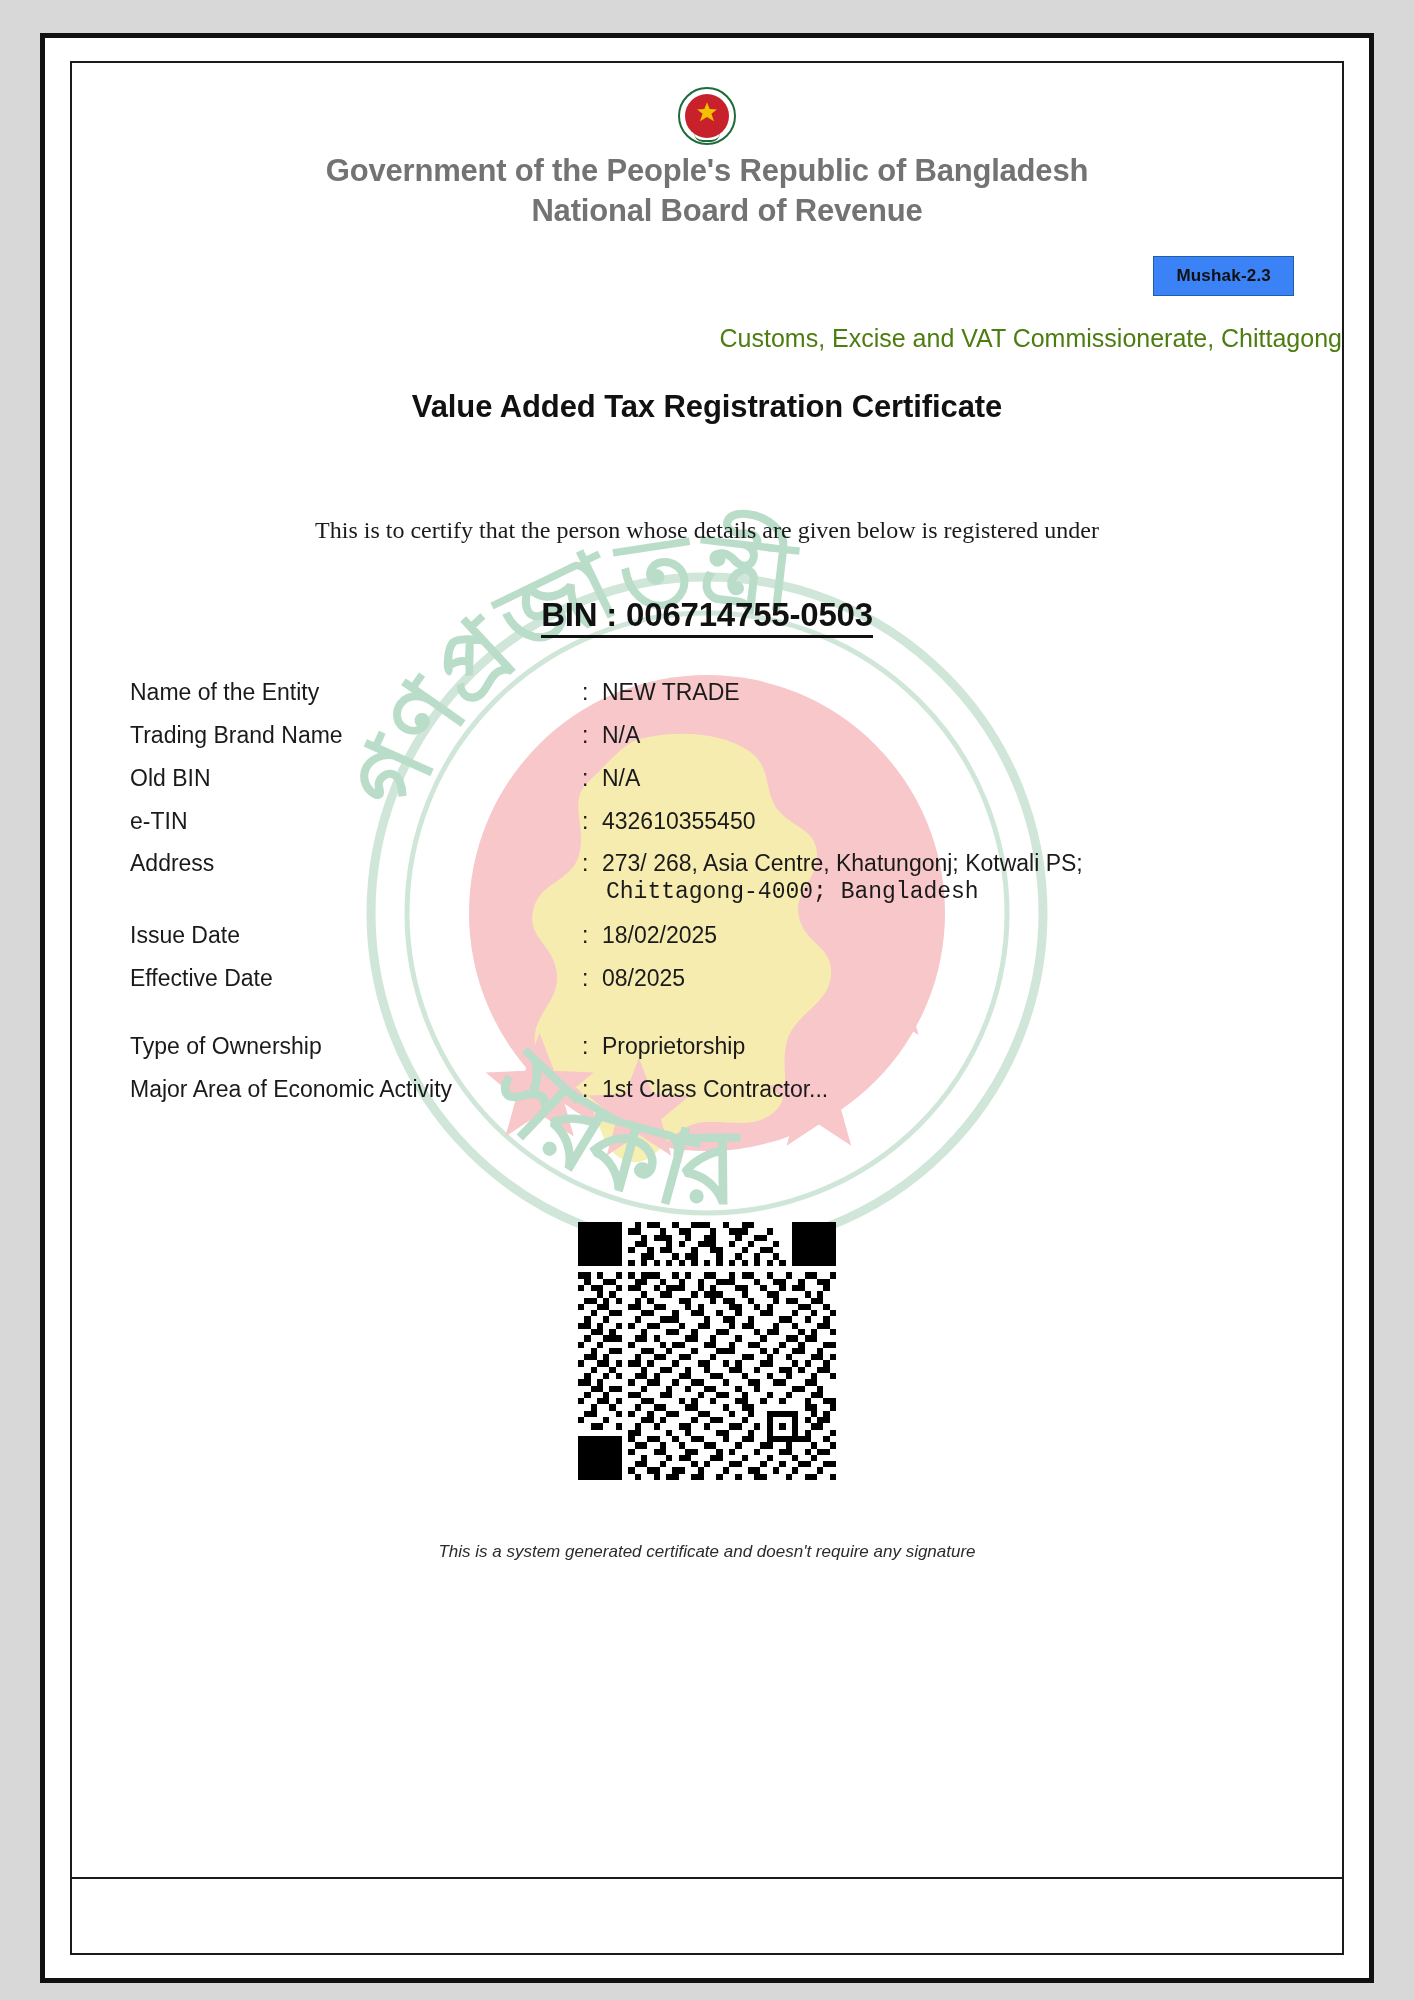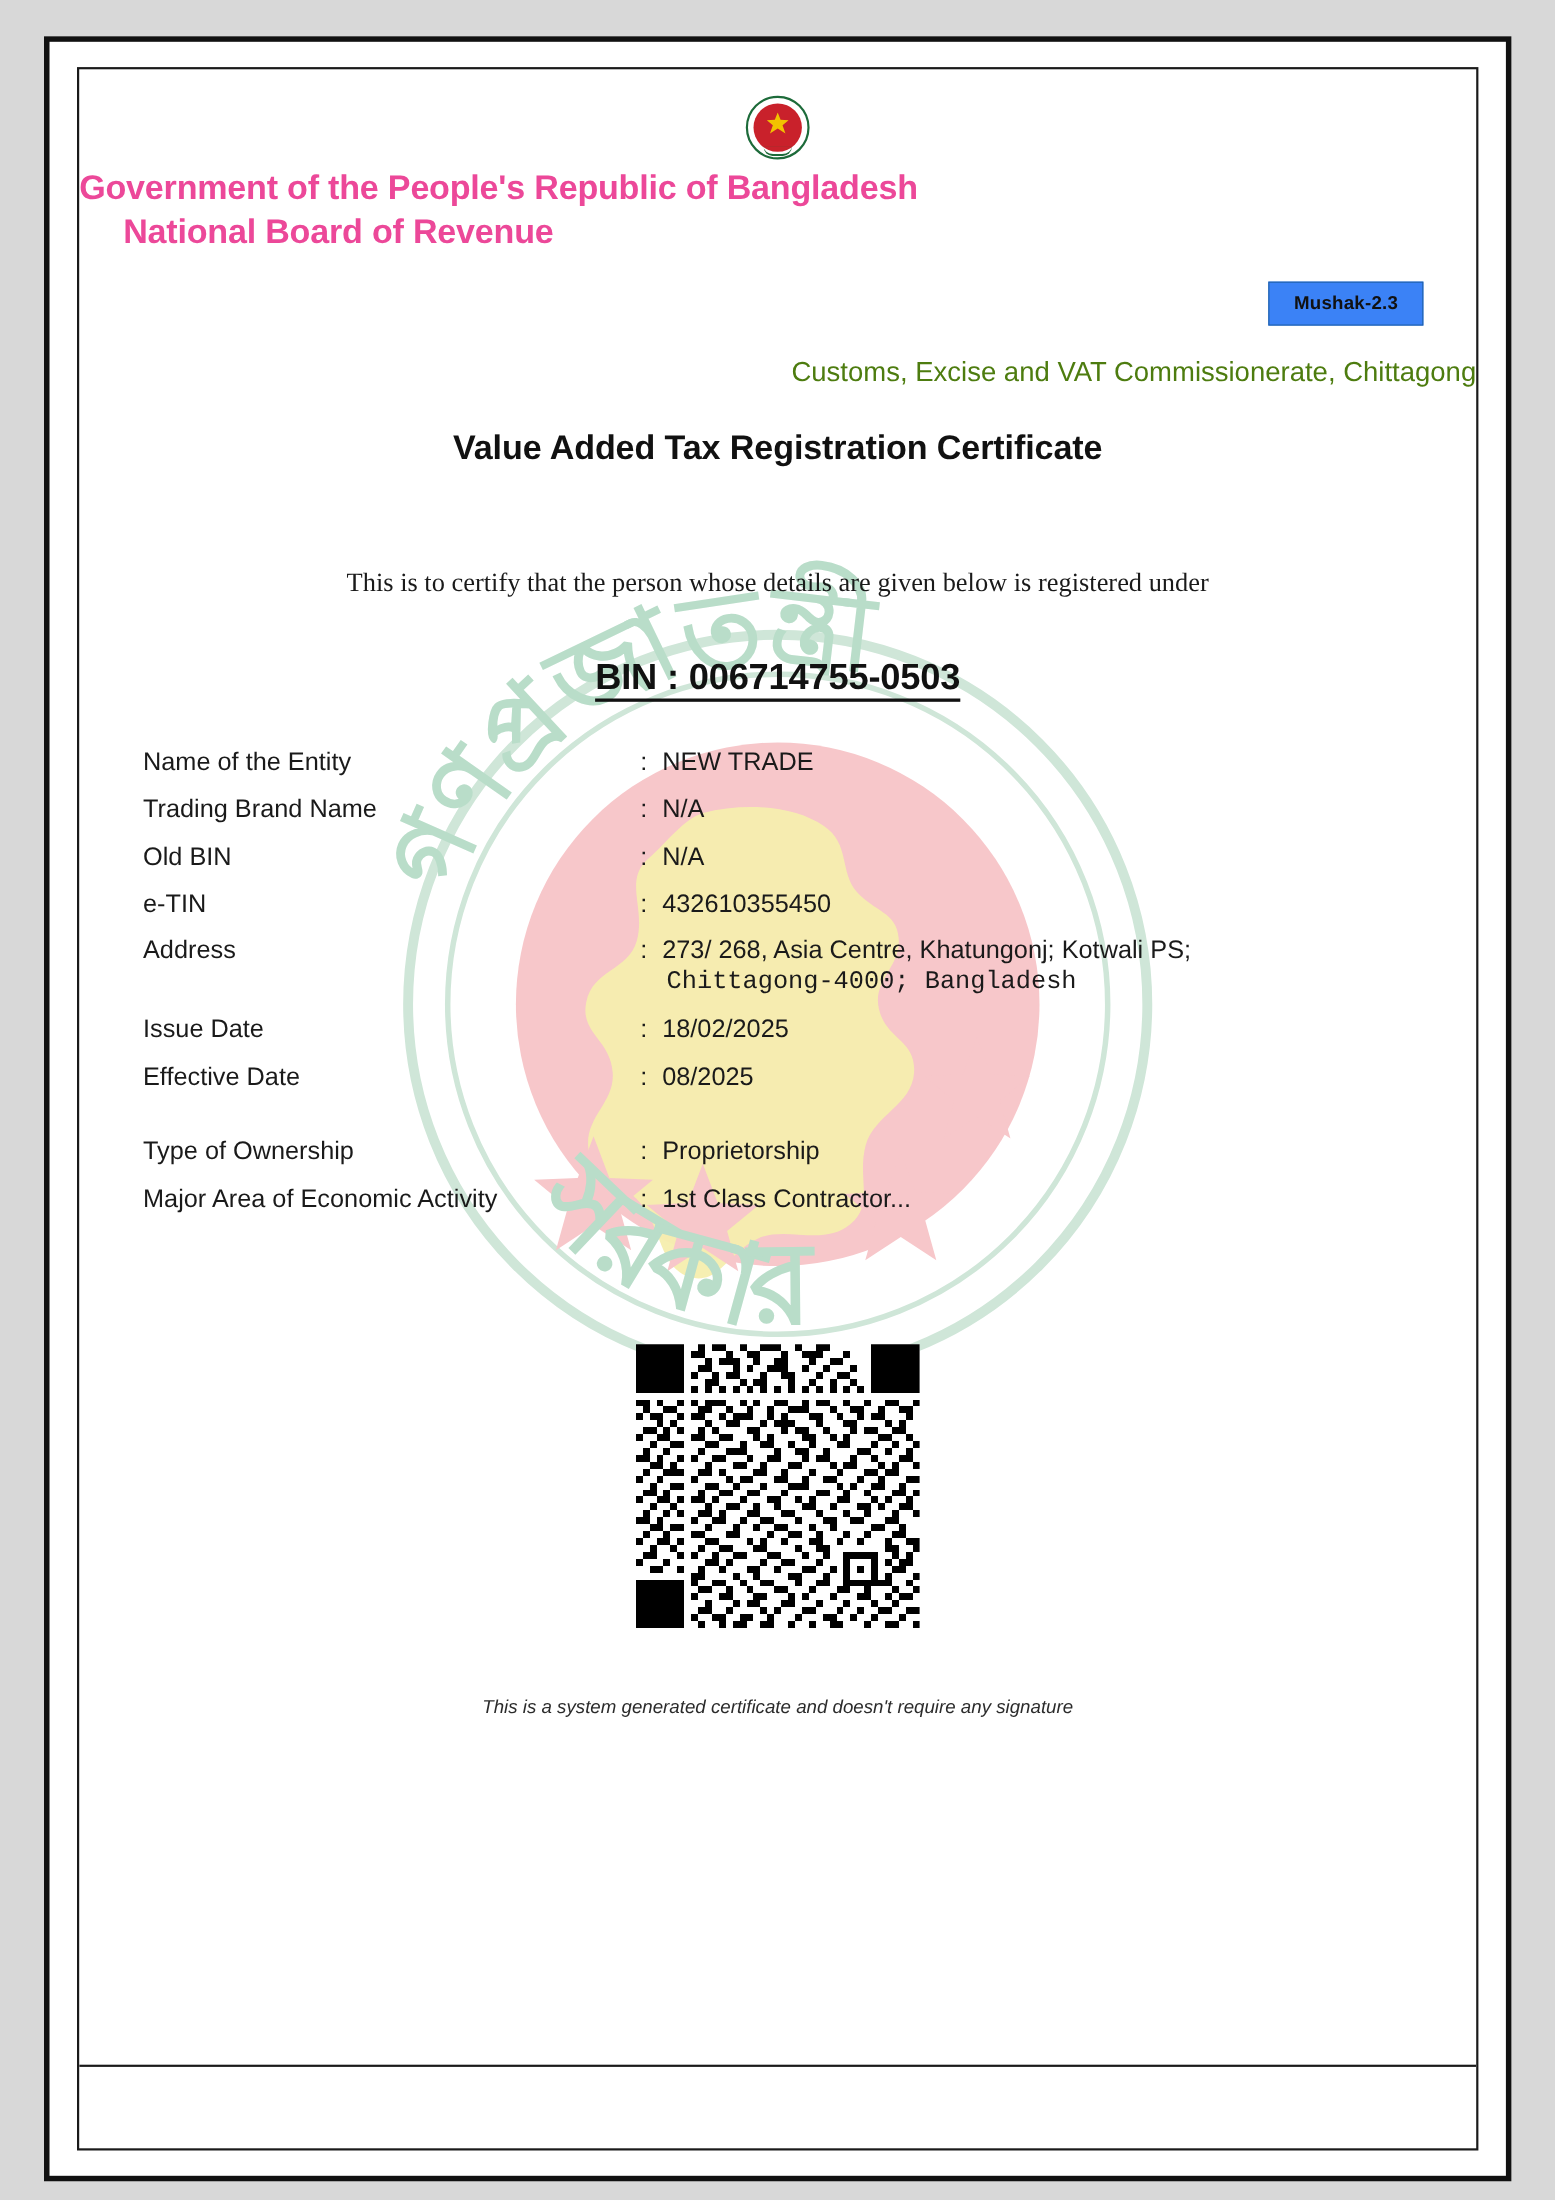--- a/index.html
+++ b/index.html
@@ -78,24 +78,24 @@
   }
   .emblem .base {
     position: absolute; left: 50%; bottom: 3px;
     transform: translateX(-50%);
     width: 26px; height: 9px;
     border-bottom: 2px solid #1d6b3a;
     border-radius: 0 0 13px 13px;
   }
 
   h1.gov {
-    text-align: left;
+    text-align: center;
     font-size: 31px;
     font-weight: bold;
-    color: #ec4899;
+    color: #737373;
     margin: 4px 0 0 0;
     line-height: 1.28;
     letter-spacing: -0.2px;
   }
   h1.gov .l2 { display: block; margin-left: 40px; }
 
   .mushak-wrap {
     margin-top: 26px;
     padding-right: 48px;
     text-align: right;

